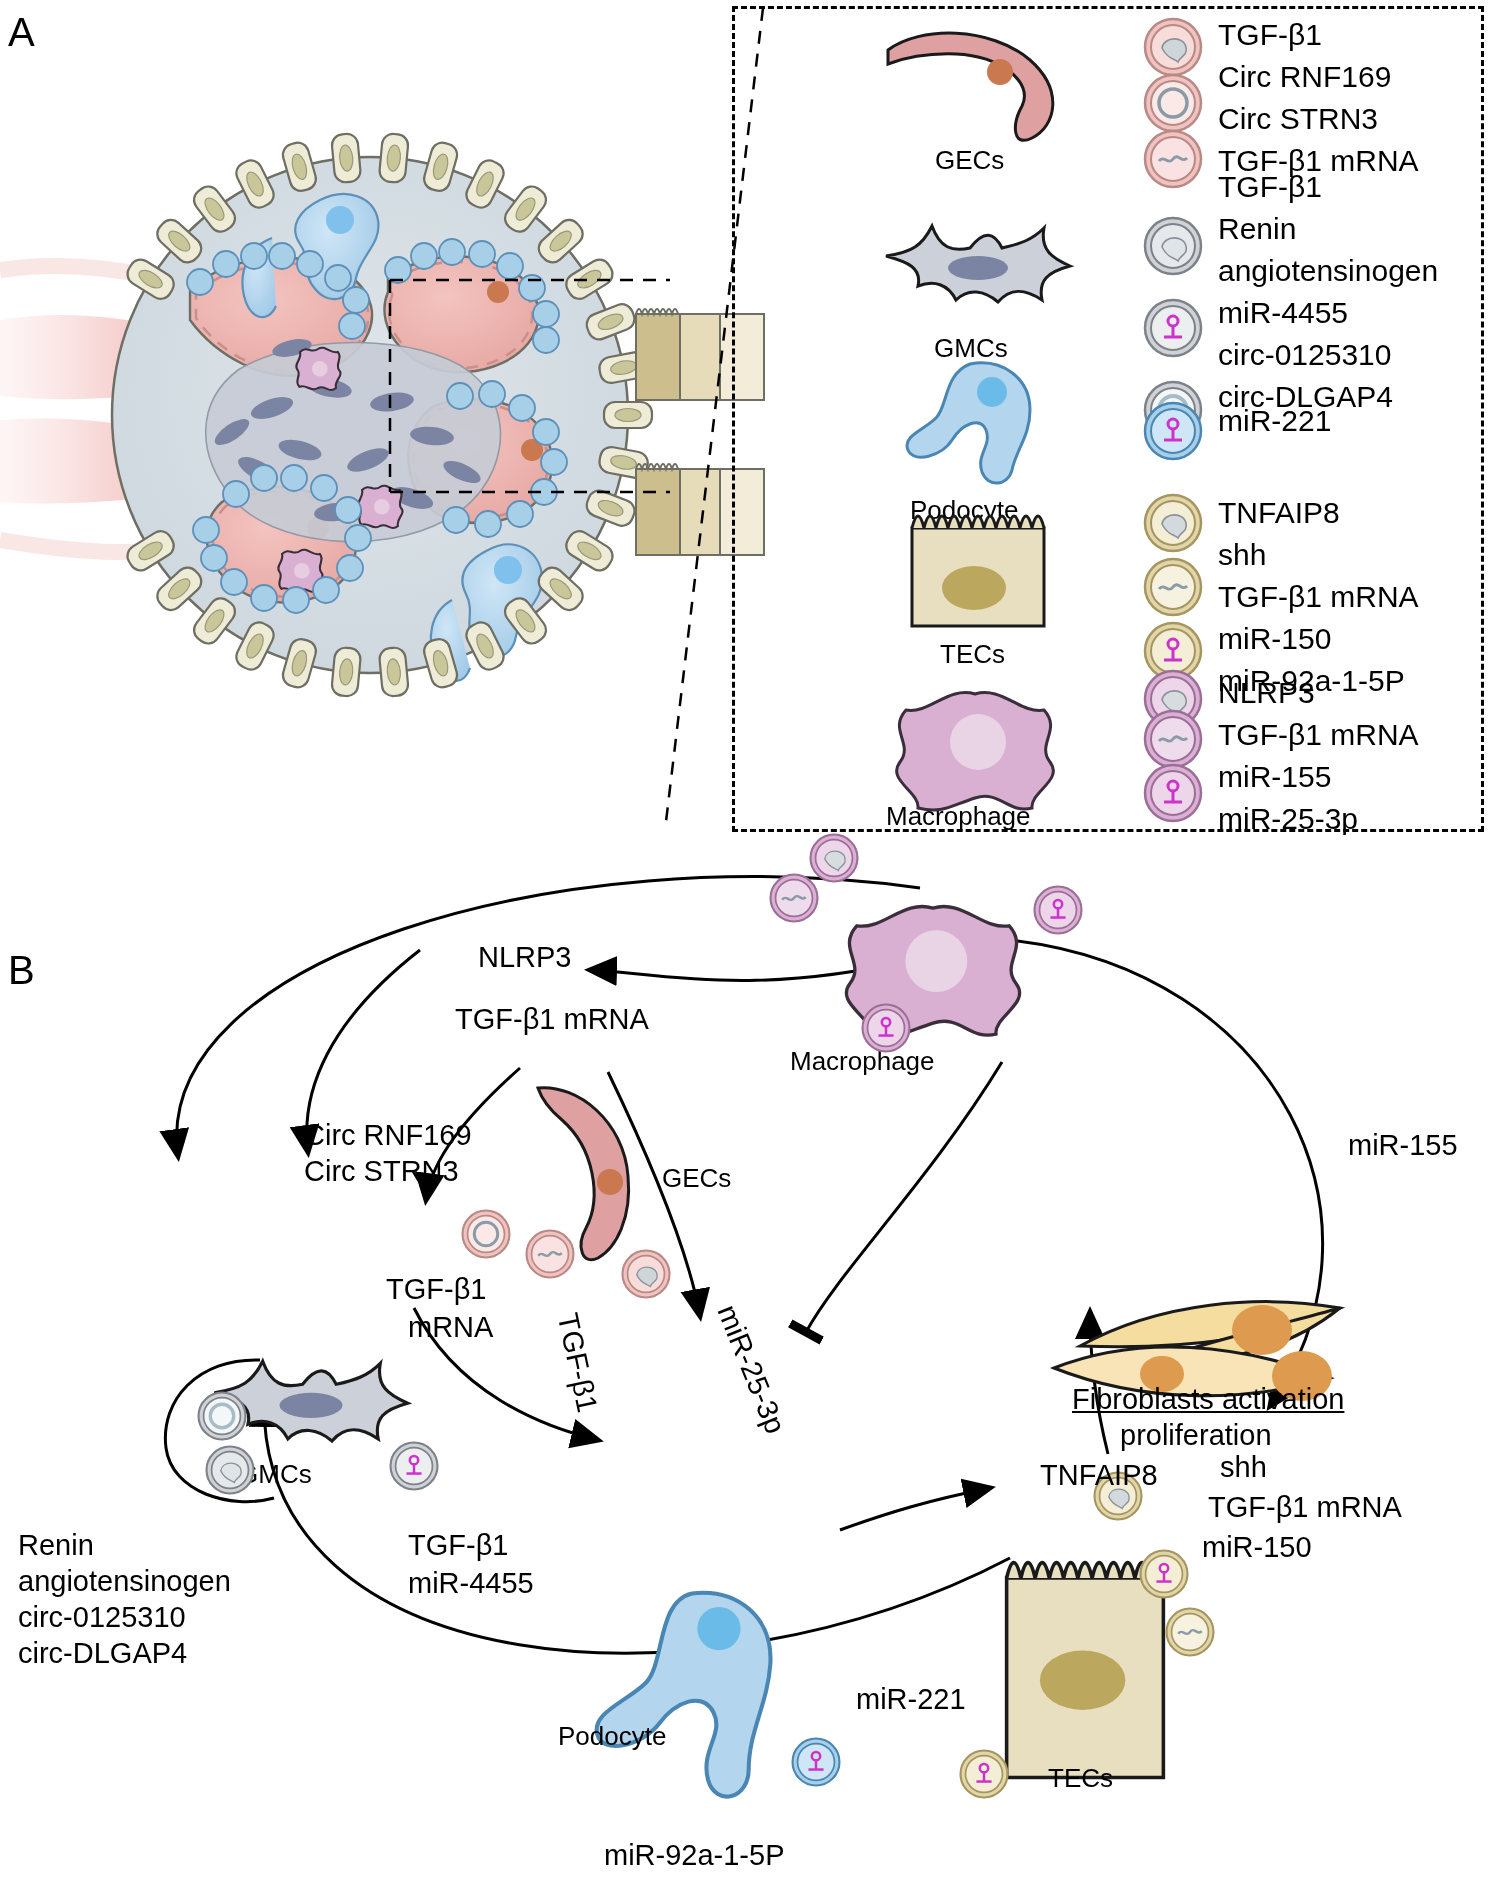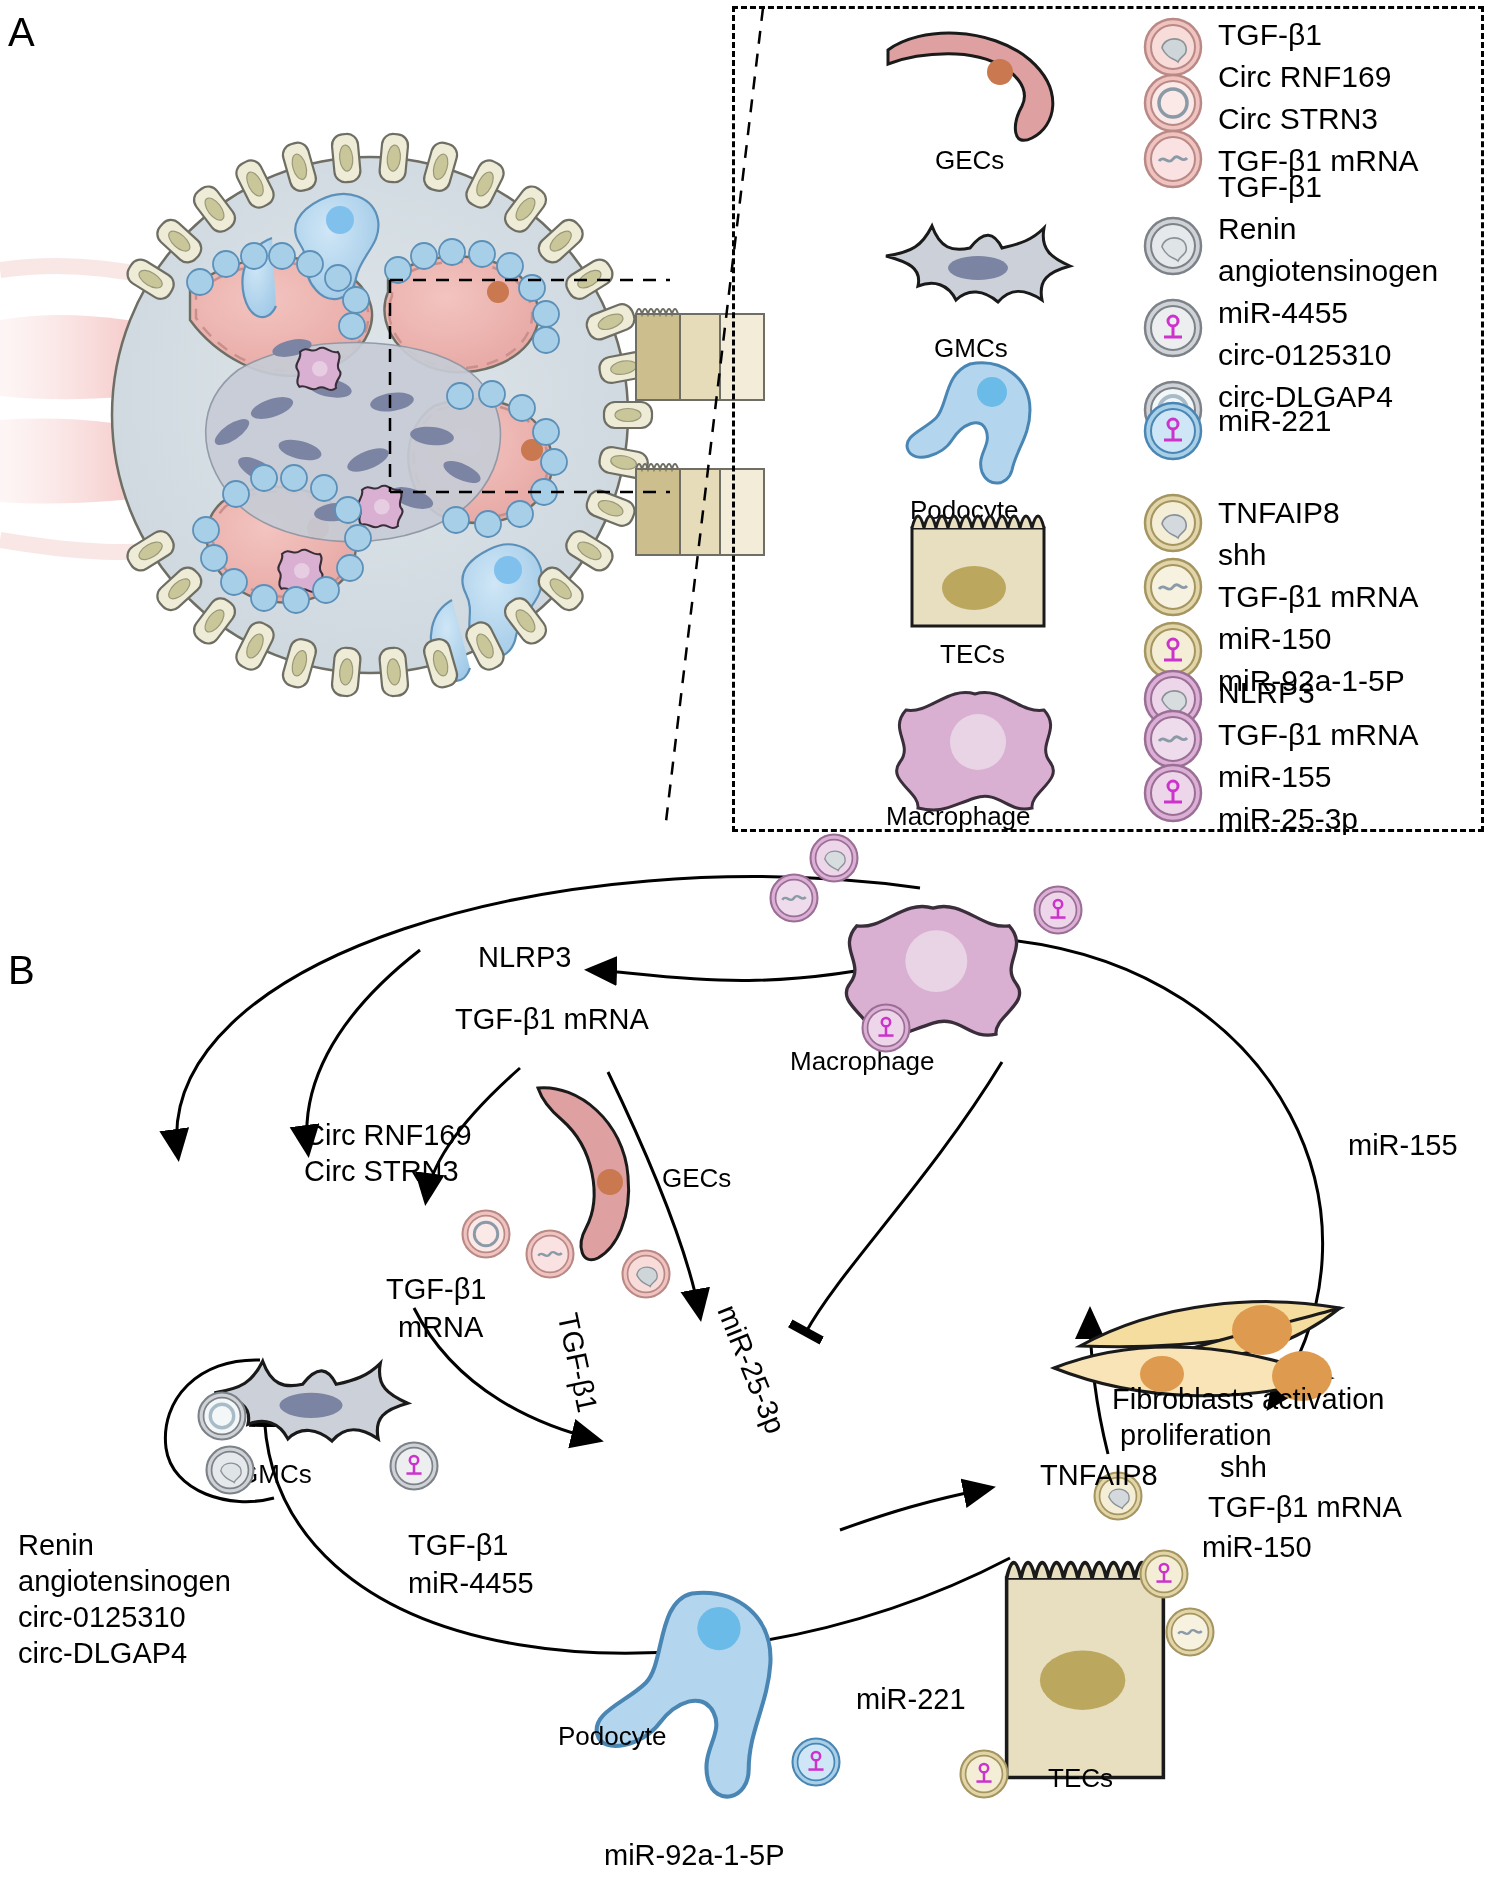--- a/index.html
+++ b/index.html
@@ -678,37 +678,37 @@
     <ellipse cx="122" cy="86" rx="22" ry="18" fill="#de9a4e"></ellipse>
   </svg>
 
   <div class="abs lbl" style="left:478px; top:940px;">NLRP3</div>
   <div class="abs lbl" style="left:455px; top:1002px;">TGF-β1 mRNA</div>
 
   <div class="abs lbl" style="left:304px; top:1118px;">Circ RNF169</div>
   <div class="abs lbl" style="left:304px; top:1154px;">Circ STRN3</div>
 
   <div class="abs lbl" style="left:386px; top:1272px;">TGF-β1</div>
-  <div class="abs lbl" style="left:398px; top:1310px;">mRNA</div>
+  <div class="abs lbl" style="left:408px; top:1310px;">mRNA</div>
 
   <div class="abs lbl" style="left:1348px; top:1128px;">miR-155</div>
 
   <div class="abs lbl" style="left:18px; top:1528px;">Renin</div>
   <div class="abs lbl" style="left:18px; top:1564px;">angiotensinogen</div>
   <div class="abs lbl" style="left:18px; top:1600px;">circ-0125310</div>
   <div class="abs lbl" style="left:18px; top:1636px;">circ-DLGAP4</div>
 
   <div class="abs lbl rot-tgfb" style="left:584px; top:1310px;">TGF-β1</div>
 
   <div class="abs lbl rot-mir25" style="left:742px; top:1300px;">miR-25-3p</div>
 
   <div class="abs lbl" style="left:408px; top:1528px;">TGF-β1</div>
   <div class="abs lbl" style="left:408px; top:1566px;">miR-4455</div>
 
-  <div class="abs lbl" style="left:1112px; top:1382px;">Fibroblasts activation</div>
+  <div class="abs lbl" style="left:1072px; top:1382px;text-decoration:underline;">Fibroblasts activation</div>
   <div class="abs lbl" style="left:1120px; top:1418px;">proliferation</div>
 
   <div class="abs lbl" style="left:1040px; top:1458px;">TNFAIP8</div>
   <div class="abs lbl" style="left:1220px; top:1450px;">shh</div>
   <div class="abs lbl" style="left:1208px; top:1490px;">TGF-β1 mRNA</div>
   <div class="abs lbl" style="left:1202px; top:1530px;">miR-150</div>
 
   <div class="abs lbl" style="left:856px; top:1682px;">miR-221</div>
 
   <div class="abs lbl" style="left:604px; top:1838px;">miR-92a-1-5P</div>

